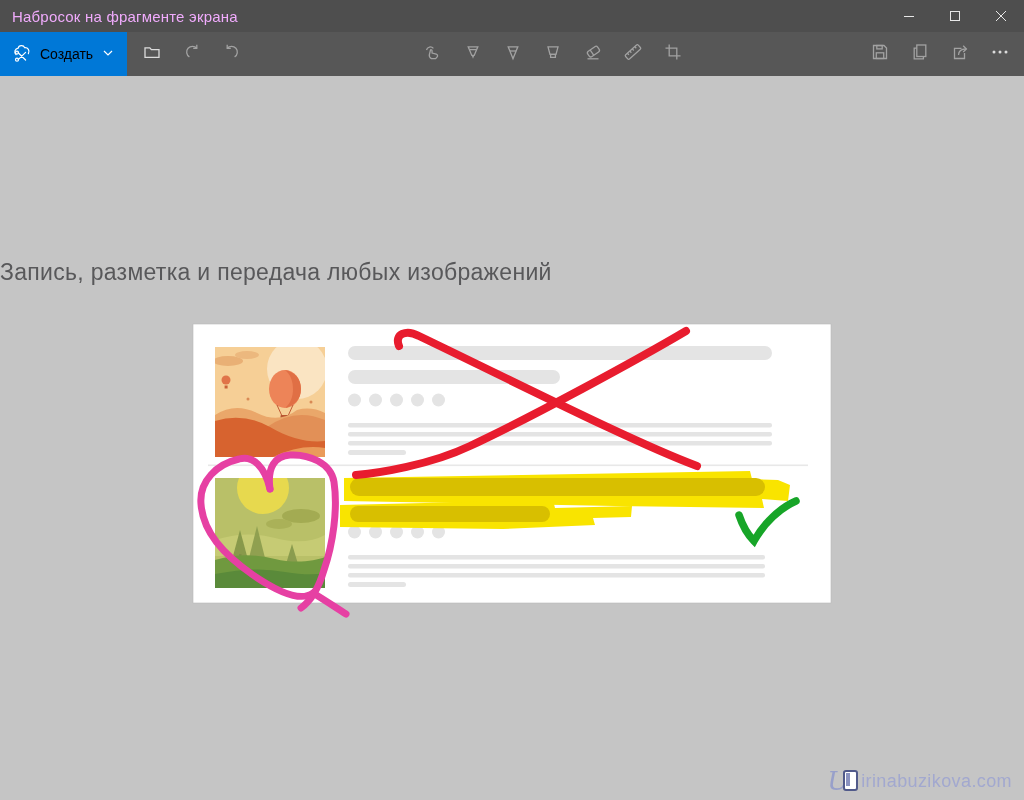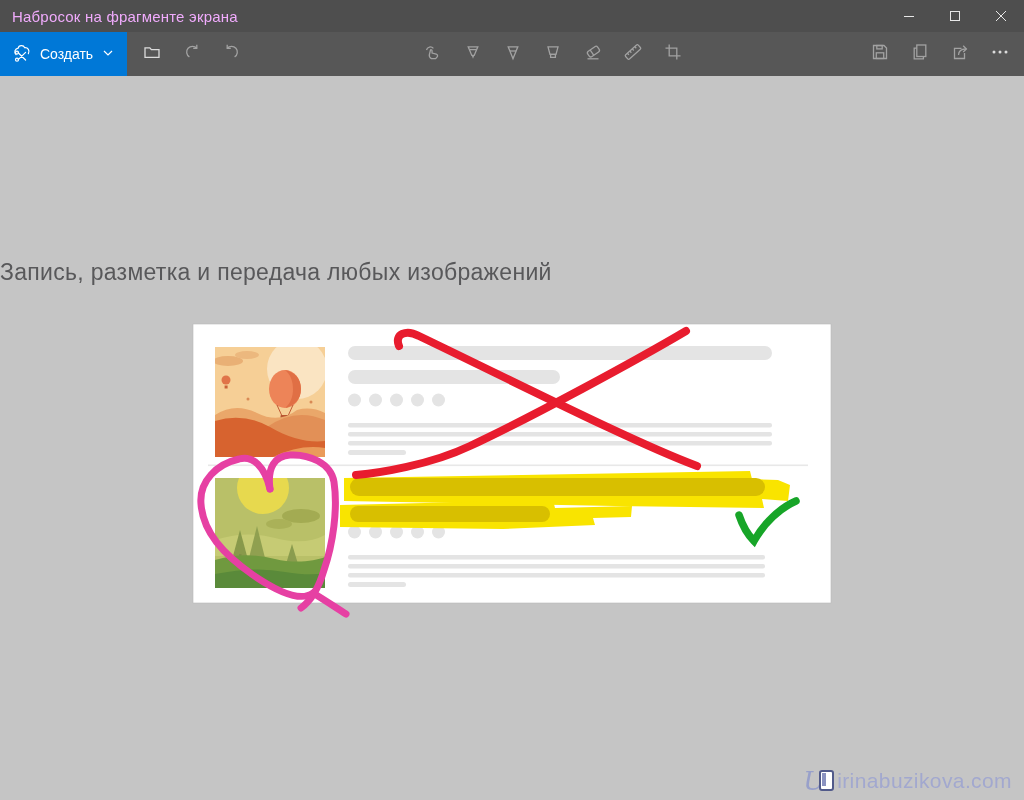--- a/index.html
+++ b/index.html
@@ -17,21 +17,21 @@
   .win-controls{position:absolute;right:0;top:0;height:32px;display:flex;}
   .win-btn{width:46px;height:32px;display:flex;align-items:center;justify-content:center;}
   .win-btn svg{stroke:#e8e8e8;stroke-width:1;fill:none;}
   
   .toolbar{
     position:absolute;left:0;top:32px;width:1024px;height:44px;
     background:#575757;display:flex;align-items:center;
   }
   .new-btn{
     width:127px;height:44px;background:#0078d7;display:flex;align-items:center;
-    justify-content:center;gap:7px;color:#ffffff;
+    justify-content:center;gap:7px;color:#000000;
   }
   .new-btn .lbl{font-size:14px;}
   .tb-btn{
     width:40px;height:40px;display:flex;align-items:center;justify-content:center;
     color:#dcdcdc;
   }
   .tb-btn.dim{color:#a2a2a2;}
   .tb-btn svg{stroke:currentColor;fill:none;stroke-width:1.3;}
   .tb-btn svg .fill{fill:currentColor;stroke:none;}
   .left-group{display:flex;align-items:center;margin-left:5px;}
@@ -48,21 +48,21 @@
   .watermark{
     position:absolute;right:12px;bottom:6px;display:flex;align-items:center;
     color:#a2a8cf;
   }
   .wm-u{font-family:"DejaVu Serif",serif;font-style:italic;font-size:26px;color:#98a0ca;line-height:1;}
   .wm-badge{
     display:inline-block;width:11px;height:17px;background:#fff;border:2px solid #515a8a;
     border-radius:3px;margin:0 3px 2px -6px;position:relative;
   }
   .wm-badge::after{content:"";position:absolute;left:1px;top:1px;width:4px;height:13px;background:#8a92c0;}
-  .wm-text{font-size:21px;letter-spacing:.4px;}
+  .wm-text{font-size:18px;letter-spacing:.4px;}
 </style>
 </head>
 <body>
 
 <div class="titlebar">
   <span class="title">Набросок на фрагменте экрана</span>
   <div class="win-controls">
     <div class="win-btn">
       <span><svg width="10" height="10" viewBox="0 0 10 10">
             <path d="M0 5.5 H10"></path>

